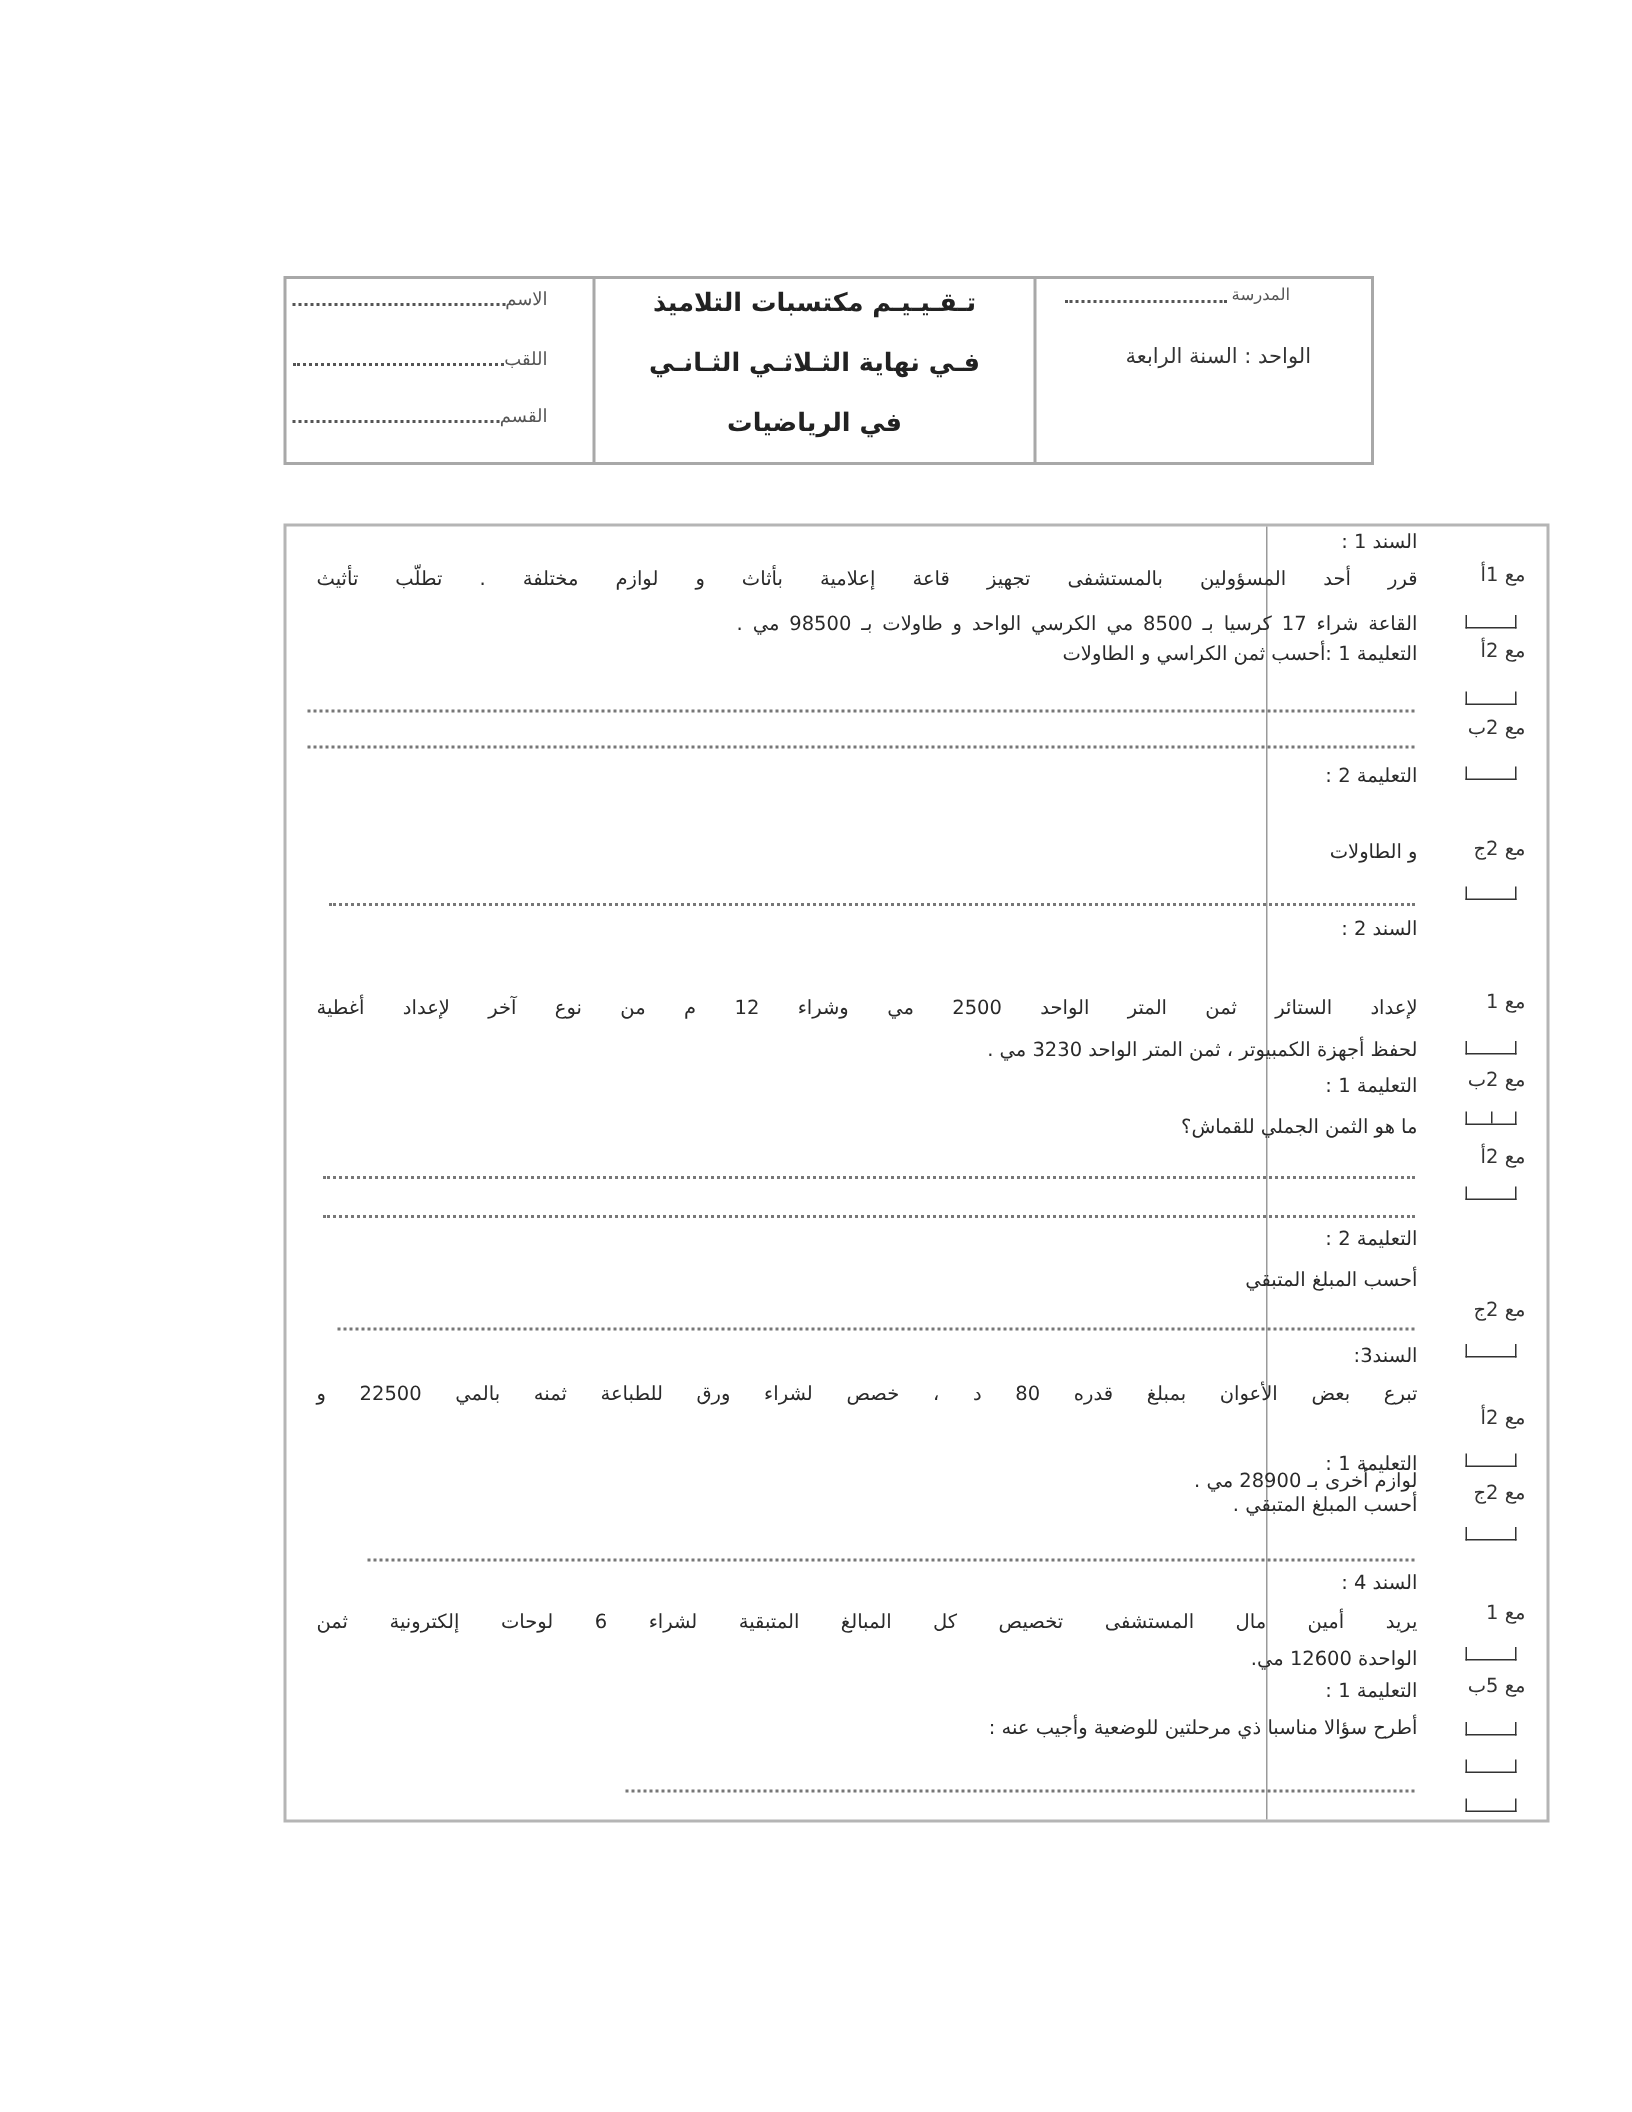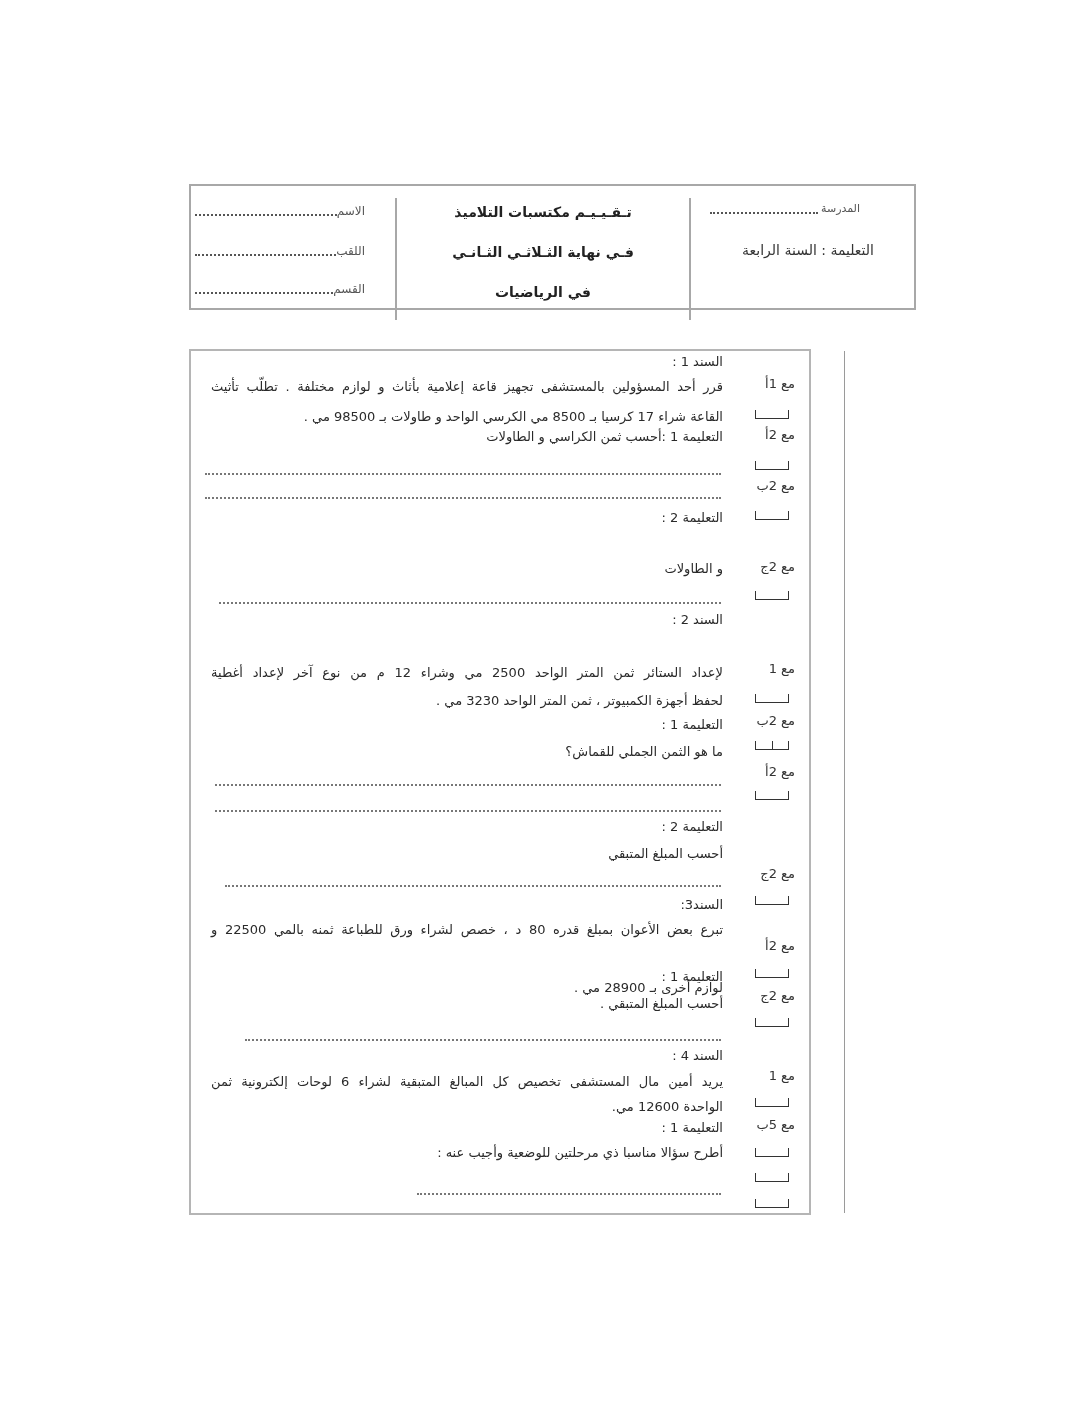--- a/index.html
+++ b/index.html
@@ -4,34 +4,34 @@
 <style>
   html, body { margin: 0; padding: 0; background: #ffffff; }
   body {
     width: 1088px; height: 1408px; position: relative; overflow: hidden;
     font-family: "DejaVu Sans", sans-serif; color: #1a1a1a;
   }
   .header-box {
     position: absolute; left: 189px; top: 184px; width: 727px; height: 126px;
     border: 2px solid #a8a8a8; box-sizing: border-box; display: flex; direction: ltr;
   }
-  .hcol { box-sizing: border-box; height: 100%; position: relative; margin-top: 12px; }
+  .hcol { box-sizing: border-box; height: 100%; position: relative; }
   .hcol.left { width: 206px; border-right: 2px solid #a8a8a8; }
   .hcol.mid { width: 294px; border-right: 2px solid #a8a8a8; }
   .hcol.right { flex: 1; border-radius: 23px; }
   .hfield { position: absolute; right: 30px; width: 170px; direction: rtl; font-size: 12px; color: #555; display: flex; }
   .hfield .lbl { white-space: nowrap; }
   .hfield .dots { flex: 1; border-bottom: 2px dotted #555; margin-bottom: 4px; height: 10px; }
-  .mid-line { position: absolute; left: 0; right: 0; text-align: center; direction: rtl; font-size: 14px; font-weight: bold; color: #222; letter-spacing: 0.5px; }
+  .mid-line { position: absolute; left: 0; right: 0; text-align: center; direction: rtl; font-size: 17px; font-weight: bold; color: #222; letter-spacing: 0.5px; }
   .right-school { position: absolute; right: 54px; top: 4px; direction: rtl; font-size: 11px; color: #555; display: flex; width: 150px; }
   .right-school .dots { flex: 1; border-bottom: 2px dotted #555; height: 10px; margin-bottom: 3px; }
   .right-level { position: absolute; right: 40px; top: 44px; direction: rtl; font-size: 14px; color: #333; }
 
   .main-box {
-    position: absolute; left: 189px; top: 349px; width: 622px; height: 866px;
+    position: absolute; left: 189px; top: 349px; width: 844px; height: 866px;
     border: 2px solid #b5b5b5; box-sizing: border-box;
   }
   .divider { position: absolute; left: 653px; top: 0; bottom: 0; width: 1px; background: #9a9a9a; }
   .line {
     position: absolute; right: 86px; direction: rtl; font-size: 13px; color: #2a2a2a;
     white-space: nowrap; line-height: 18px;
   }
   .line.full { left: 20px; text-align: justify; text-align-last: justify; }
   .dotline { position: absolute; right: 88px; height: 0; border-bottom: 2px dotted #777; }
   .crit { position: absolute; right: 14px; width: 50px; direction: rtl; font-size: 13px; color: #333; text-align: right; }
@@ -61,21 +61,21 @@
   </div>
   <div class="hcol mid">
     <div class="mid-line" style="top:6px;">تـقـيـيـم مكتسبات التلاميذ</div>
     <div class="mid-line" style="top:46px;">فـي نهاية الثـلاثـي الثـانـي</div>
     <div class="mid-line" style="top:86px;">في الرياضيات</div>
   </div>
   <div class="hcol right">
     <div class="right-school">
       <span>المدرسة</span>&nbsp;<span class="dots"></span>
     </div>
-    <div class="right-level">التعليمة : السنة الرابعة</div>
+    <div class="right-level">الواحد : السنة الرابعة</div>
   </div>
 </div>
 
 <div class="main-box">
   <div class="divider"></div>
 
   <div class="line" style="top:2px;">السند 1 :</div>
   <div class="line full" style="top:27px;">قرر أحد المسؤولين بالمستشفى تجهيز قاعة إعلامية بأثاث و لوازم مختلفة . تطلّب تأثيث</div>
   <div class="line full" style="top:57px; left:300px;">القاعة شراء 17 كرسيا بـ 8500 مي الكرسي الواحد و طاولات بـ 98500 مي .</div>
   <div class="line" style="top:77px;">التعليمة 1 :أحسب ثمن الكراسي و الطاولات</div>

